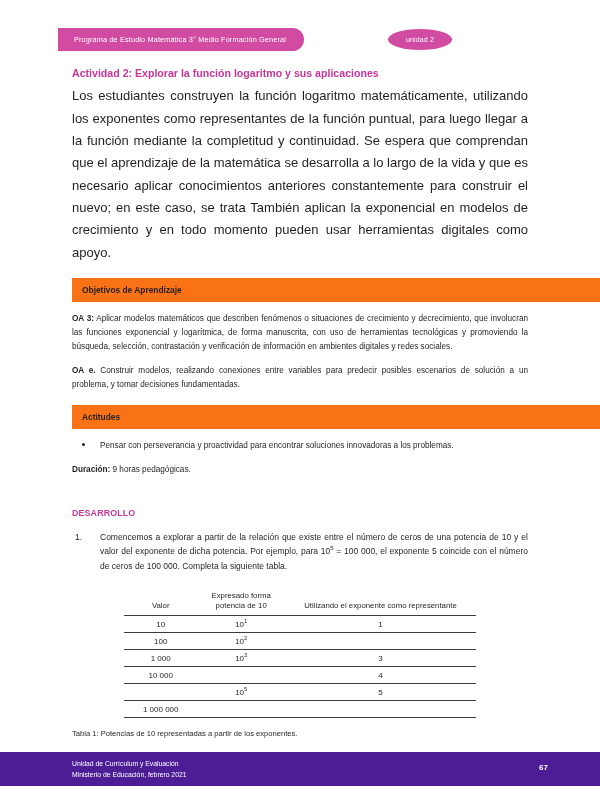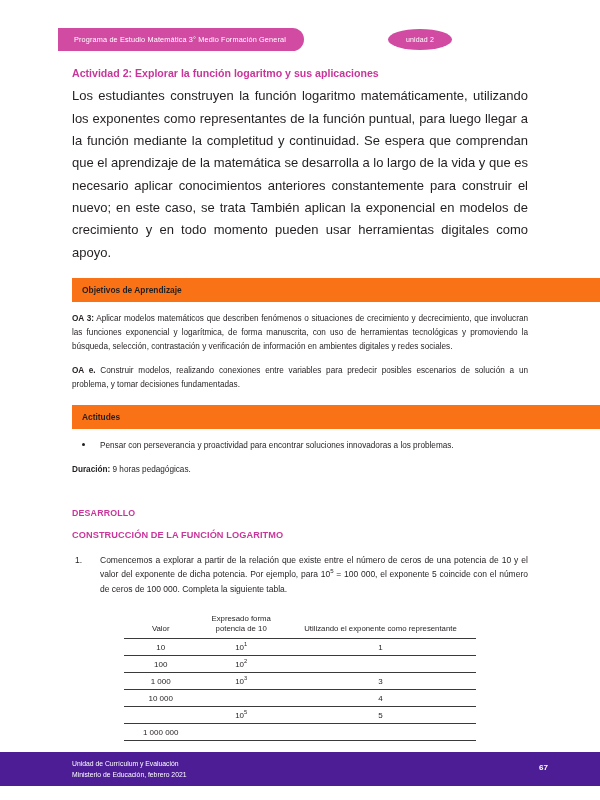--- a/index.html
+++ b/index.html
@@ -302,21 +302,20 @@
       </ul>
 
       <div class="duracion">
         <b>Duración:</b><span> 9 horas pedagógicas.</span>
       </div>
     </div>
 
     <div style="margin-top:34px;">
       <div class="desarrollo-label">DESARROLLO</div>
 
-      <div class="section-heading">CONSTRUCCIÓN DE LA FUNCIÓN LOGARITMO</div>
 
       <div class="numbered">
         <span class="num">1.</span><span>Comencemos a explorar a partir de la relación que existe entre el número de ceros de una potencia de 10 y el valor del exponente de dicha potencia. Por ejemplo, para 10</span><sup>5</sup><span> = 100 000, el exponente 5 coincide con el número de ceros de 100 000. Completa la siguiente tabla.</span>
       </div>
 
       <div class="table-wrap">
         <table class="pot">
           <thead>
             <tr>
               <th class="col-valor">Valor</th>

